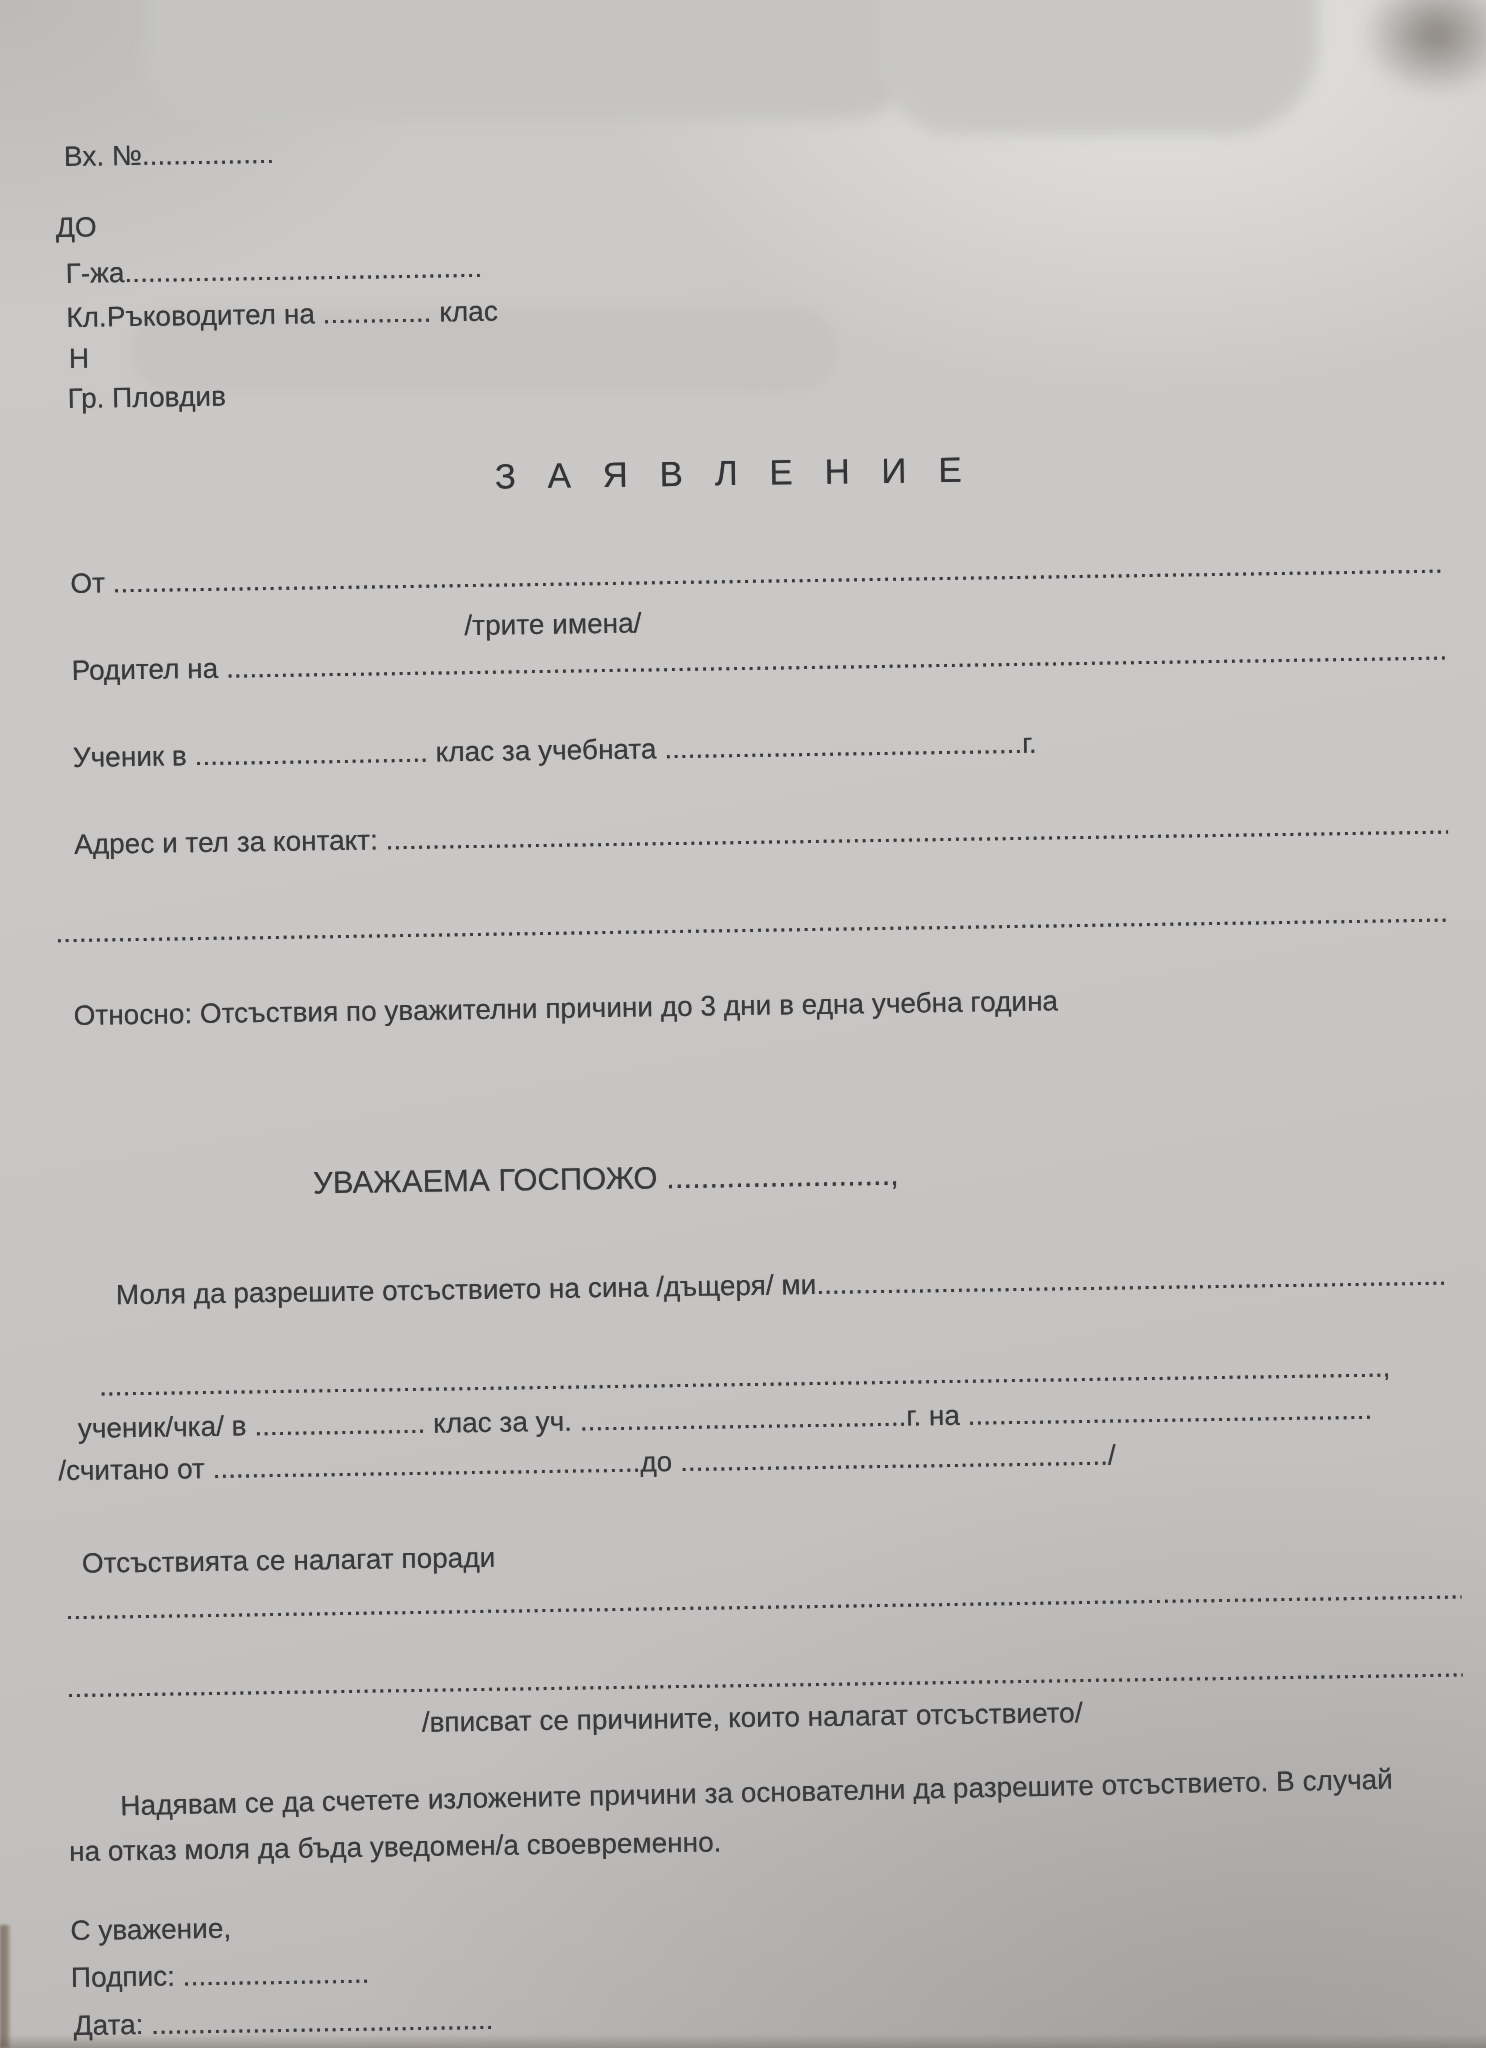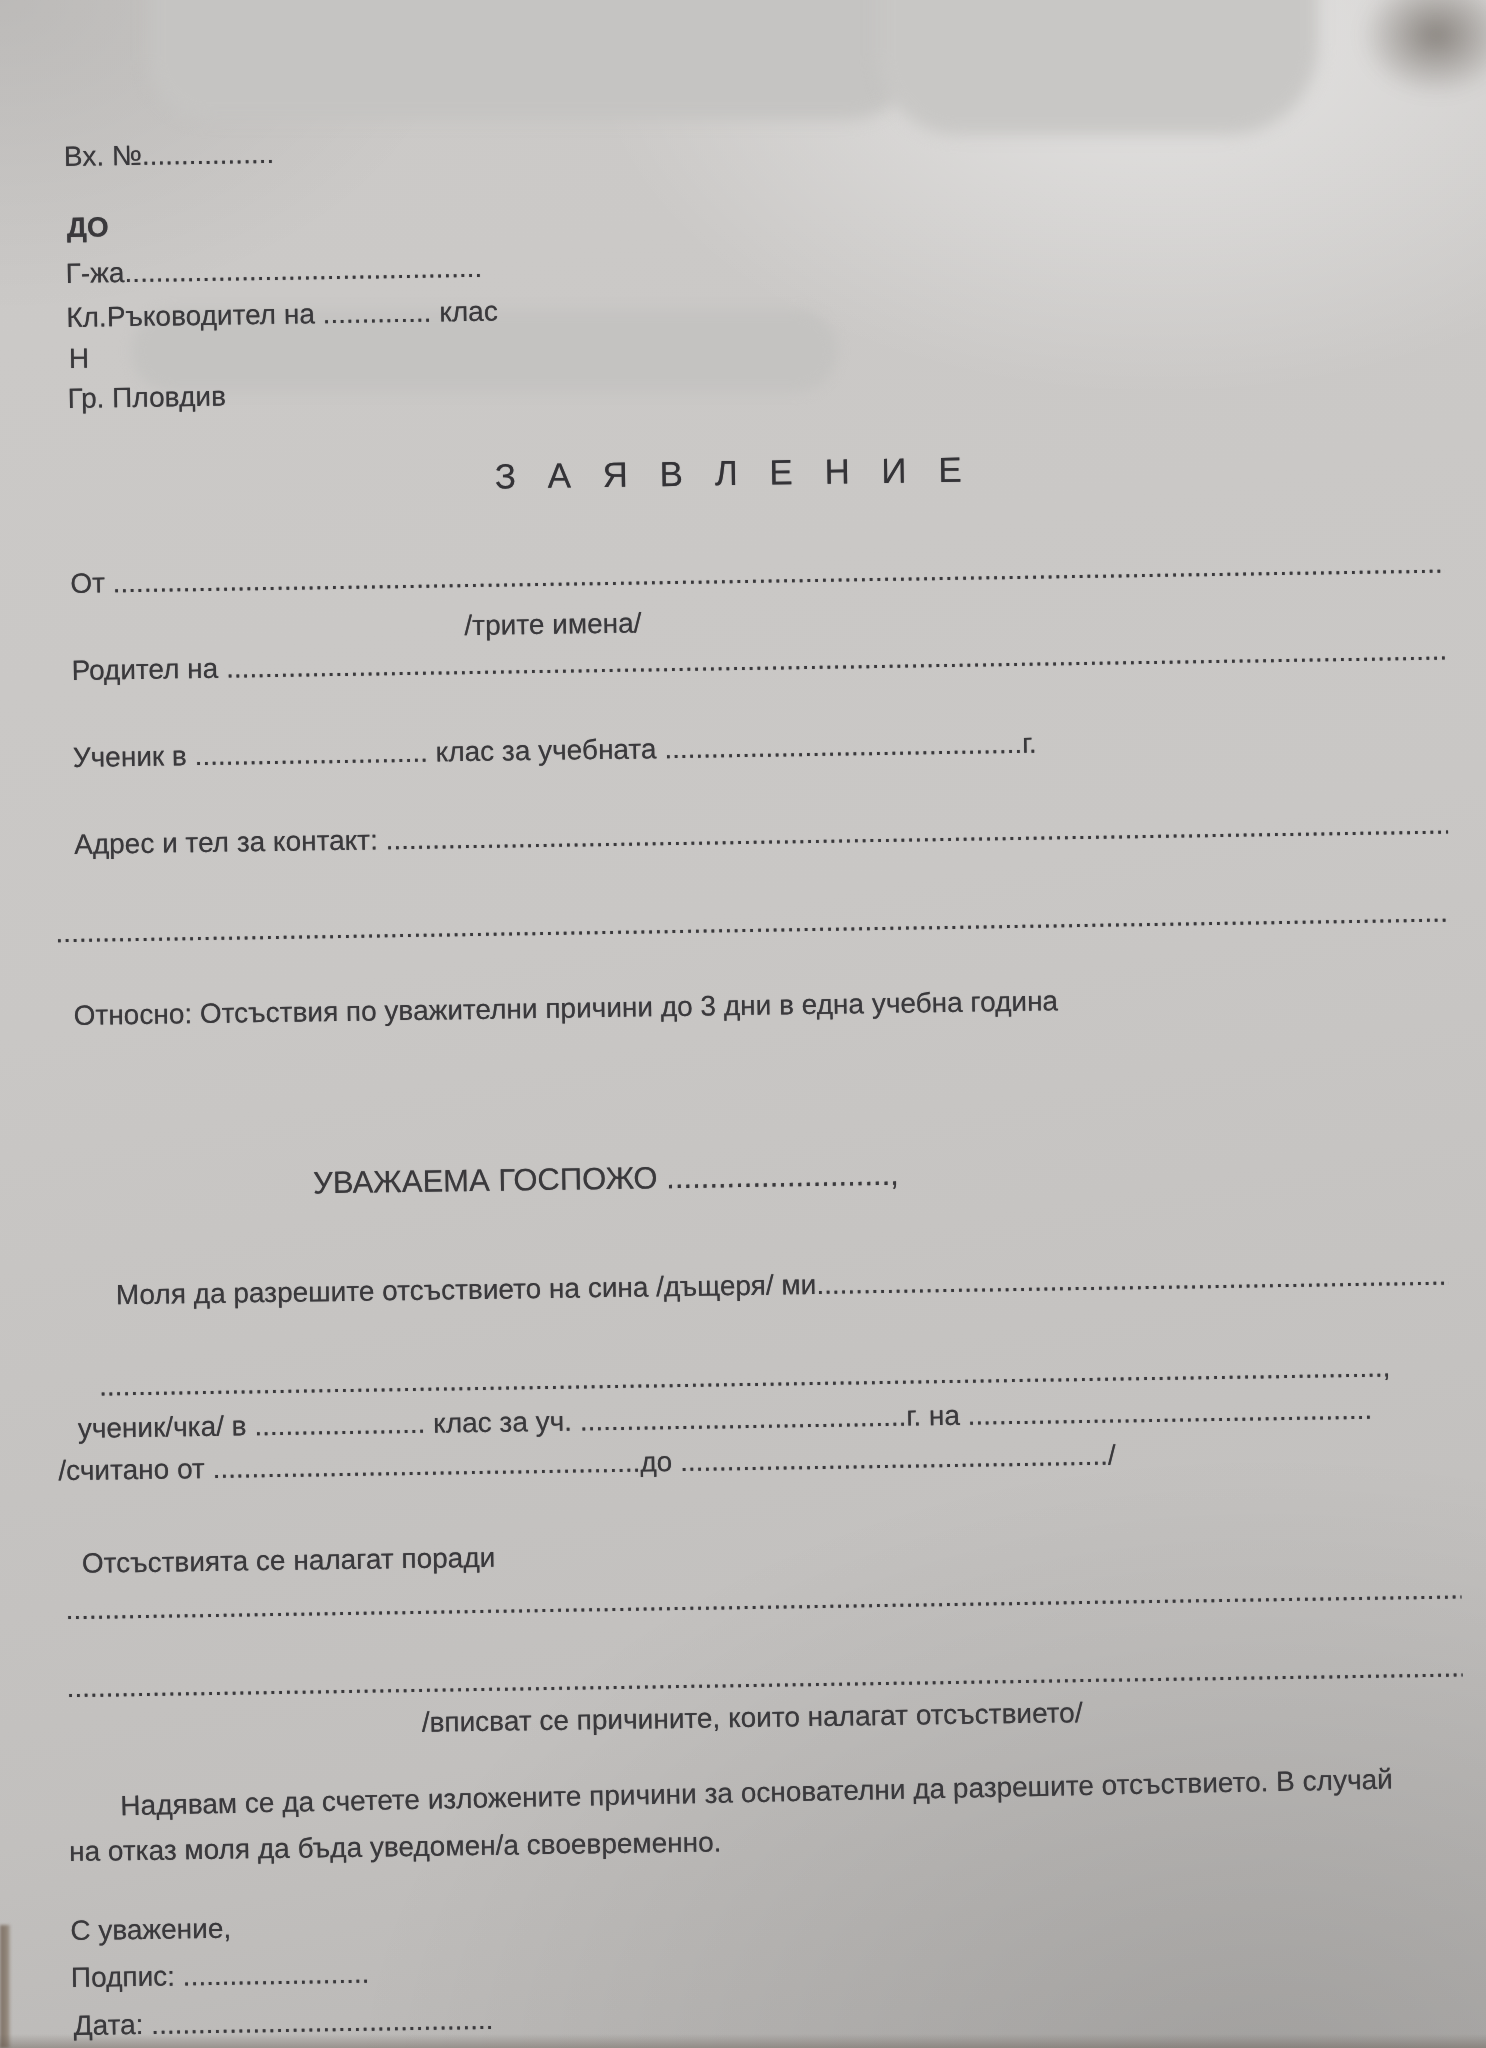--- a/index.html
+++ b/index.html
@@ -46,21 +46,21 @@
     position:absolute;inset:0;
     transform:rotate(-0.85deg);
     transform-origin:743px 1100px;
     color:#3a393c;
     font-size:28px;
     text-shadow:0 0 0.7px rgba(58,57,60,0.75);
   }
   .line{position:absolute;white-space:nowrap;line-height:1.2;}
   .clip{overflow:hidden;}
   .l-entry{top:130px;left:78px;}
-  .l-to{top:201px;left:80px;font-weight:bold;}
+  .l-to{top:201px;left:69px;}
   .l-addr{top:247px;left:78px;}
   .l-clst{top:291px;left:78px;}
   .l-school{top:332px;left:80px;}
   .l-city{top:372px;left:78px;}
   .l-title{top:452px;left:0;width:1486px;text-align:center;font-size:35px;letter-spacing:11px;color:#343337;}
   .l-from{top:557px;left:78px;right:34px;}
   .l-names{top:605px;left:0;width:1120px;text-align:center;}
   .l-parent{top:644px;left:78px;right:34px;}
   .l-student{top:731px;left:78px;}
   .l-contact{top:818px;left:78px;right:34px;}

